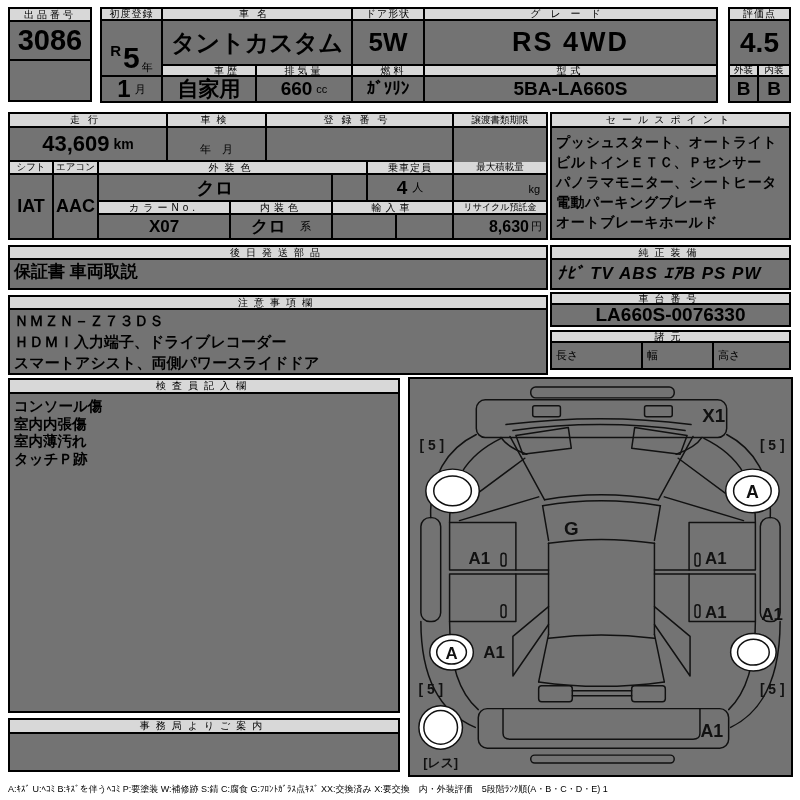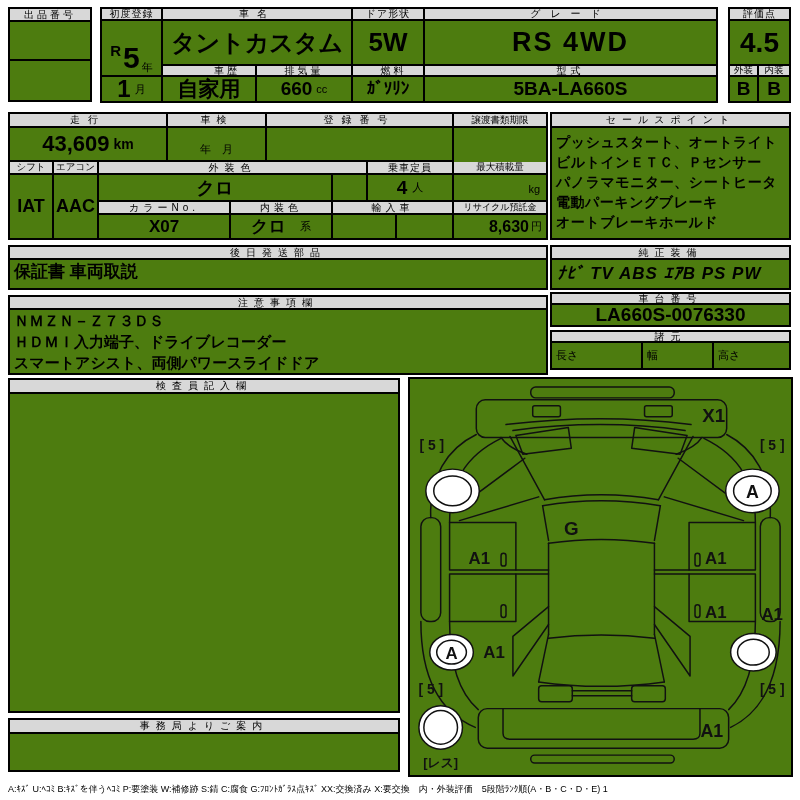--- a/index.html
+++ b/index.html
@@ -1,39 +1,40 @@
 <!DOCTYPE html>
 <html><head>
 <meta charset="utf-8">
 <style>
   html,body{margin:0;padding:0;background:#fff;}
   #sheet{position:relative;width:800px;height:800px;background:#fff;
     font-family:"Liberation Sans","DejaVu Sans",sans-serif;color:#000;overflow:hidden;}
   .abs{position:absolute;box-sizing:border-box;}
-  .box{position:absolute;box-sizing:border-box;border:2px solid #000;background:#4d7c0f;}
+  .box{position:absolute;box-sizing:border-box;border:2px solid #000;background:#737373;}
   .hd{background:#d8d8d8;display:flex;align-items:center;justify-content:center;
     font-size:10px;letter-spacing:3px;white-space:nowrap;}
   .v{display:flex;align-items:center;justify-content:center;font-weight:bold;white-space:nowrap;}
   .vl{display:flex;align-items:center;font-weight:bold;white-space:nowrap;}
   .br{border-right:2px solid #000;}
   .bb{border-bottom:2px solid #000;}
   .bt{border-top:2px solid #000;}
   .unit{font-weight:bold;}
   .lines{font-weight:bold;line-height:21px;padding:2px 4px;}
   .small{font-size:11px;font-weight:normal;}
   svg text{font-family:"Liberation Sans","DejaVu Sans",sans-serif;font-weight:bold;fill:#111;}
   #footer{font-size:9px;white-space:nowrap;letter-spacing:0px;}
 </style>
 </head>
 <body>
 
 <div id="sheet">
 
   <div class="box" style="left:8px;top:7px;width:84px;height:95px;">
     <div class="abs hd bb" style="left:0;top:0;width:80px;height:13px;">出品番号</div>
+    <div class="abs v" style="left:0;top:13px;width:80px;height:37px;font-size:29px;">3086</div>
     <div class="abs bt" style="left:0;top:50px;width:80px;height:41px;"></div>
   </div>
 
   <div class="box" style="left:100px;top:7px;width:618px;height:96px;">
 
     <div class="abs hd br bb" style="left:0;top:0;width:61px;height:12px;letter-spacing:1px;">初度登録</div>
     <div class="abs br" style="left:0;top:12px;width:61px;height:54px;">
       <div class="v" style="height:100%;align-items:flex-end;justify-content:center;padding-bottom:4px;">
         <span style="font-size:15px;margin-bottom:16px;">R</span>
         <span style="font-size:30px;margin:0 2px;">5</span>
@@ -174,20 +175,26 @@
     <div class="abs br" style="left:91px;top:11px;width:71px;height:25px;">
       <span class="small" style="position:absolute;left:4px;top:5px;">幅</span>
     </div>
     <div class="abs" style="left:162px;top:11px;width:75px;height:25px;">
       <span class="small" style="position:absolute;left:4px;top:5px;">高さ</span>
     </div>
   </div>
 
   <div class="box" style="left:8px;top:378px;width:392px;height:335px;">
     <div class="abs hd bb" style="left:0;top:0;width:388px;height:14px;letter-spacing:6px;">検査員記入欄</div>
+    <div class="abs lines" style="left:0;top:16px;width:388px;font-size:14.5px;line-height:17.5px;">
+      <div>コンソール傷</div>
+      <div>室内内張傷</div>
+      <div>室内薄汚れ</div>
+      <div>タッチＰ跡</div>
+    </div>
   </div>
 
   <div class="box" style="left:8px;top:718px;width:392px;height:54px;">
     <div class="abs hd bb" style="left:0;top:0;width:388px;height:14px;letter-spacing:6px;">事務局よりご案内</div>
   </div>
 
   <div class="box" style="left:408px;top:377px;width:385px;height:400px;">
     <svg width="381" height="396" viewBox="0 0 385 400">
       <g fill="none" stroke="#111" stroke-width="1.5" stroke-linejoin="round" stroke-linecap="round">
 

